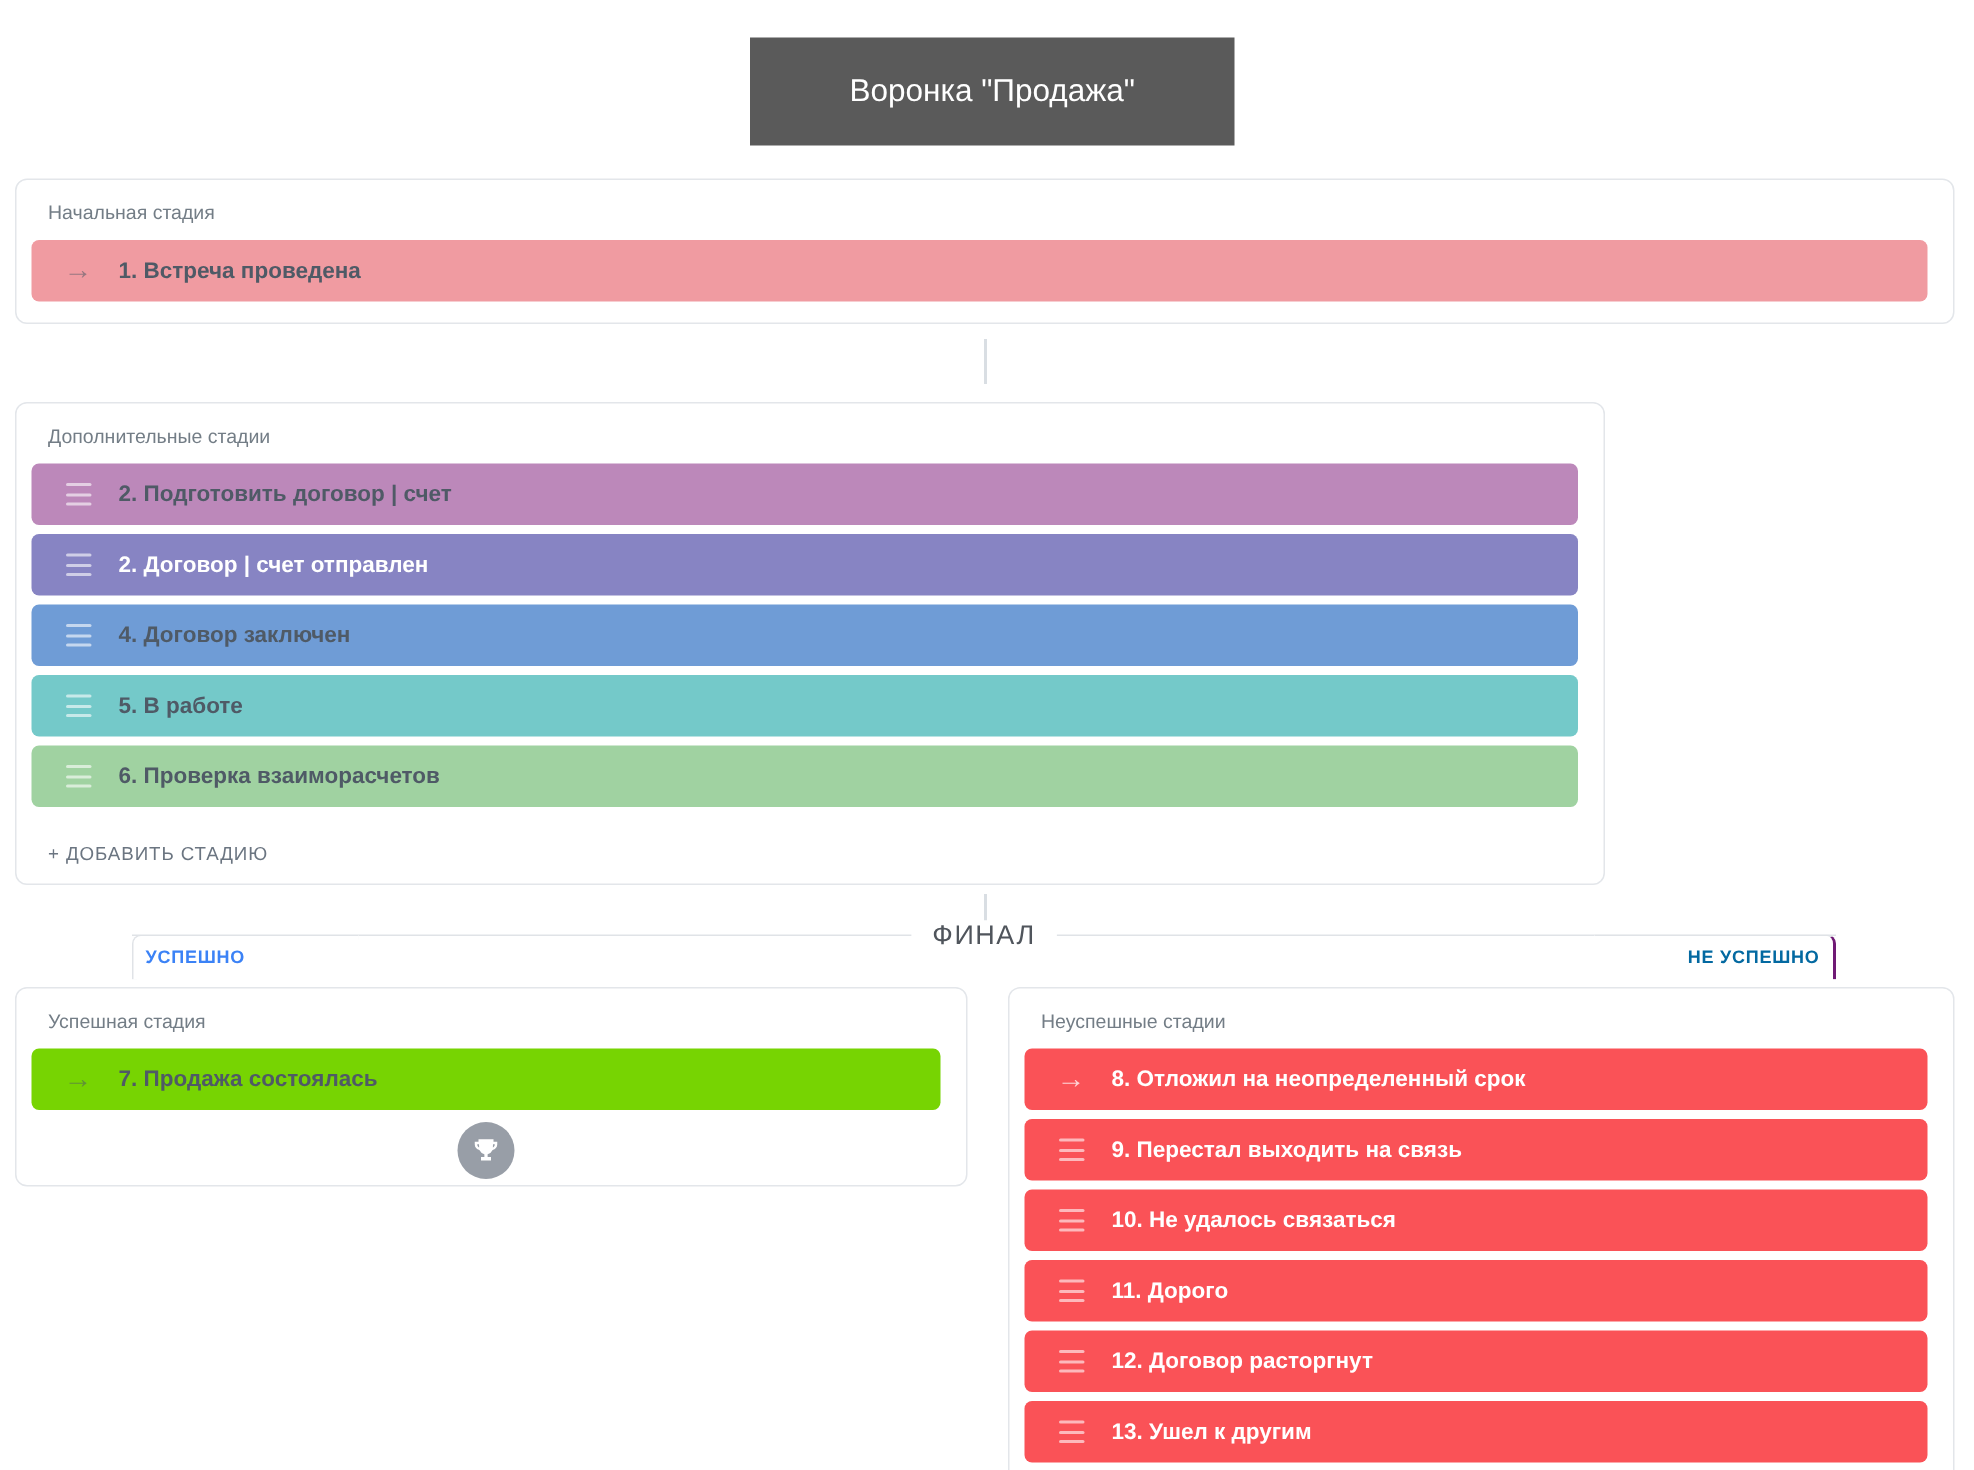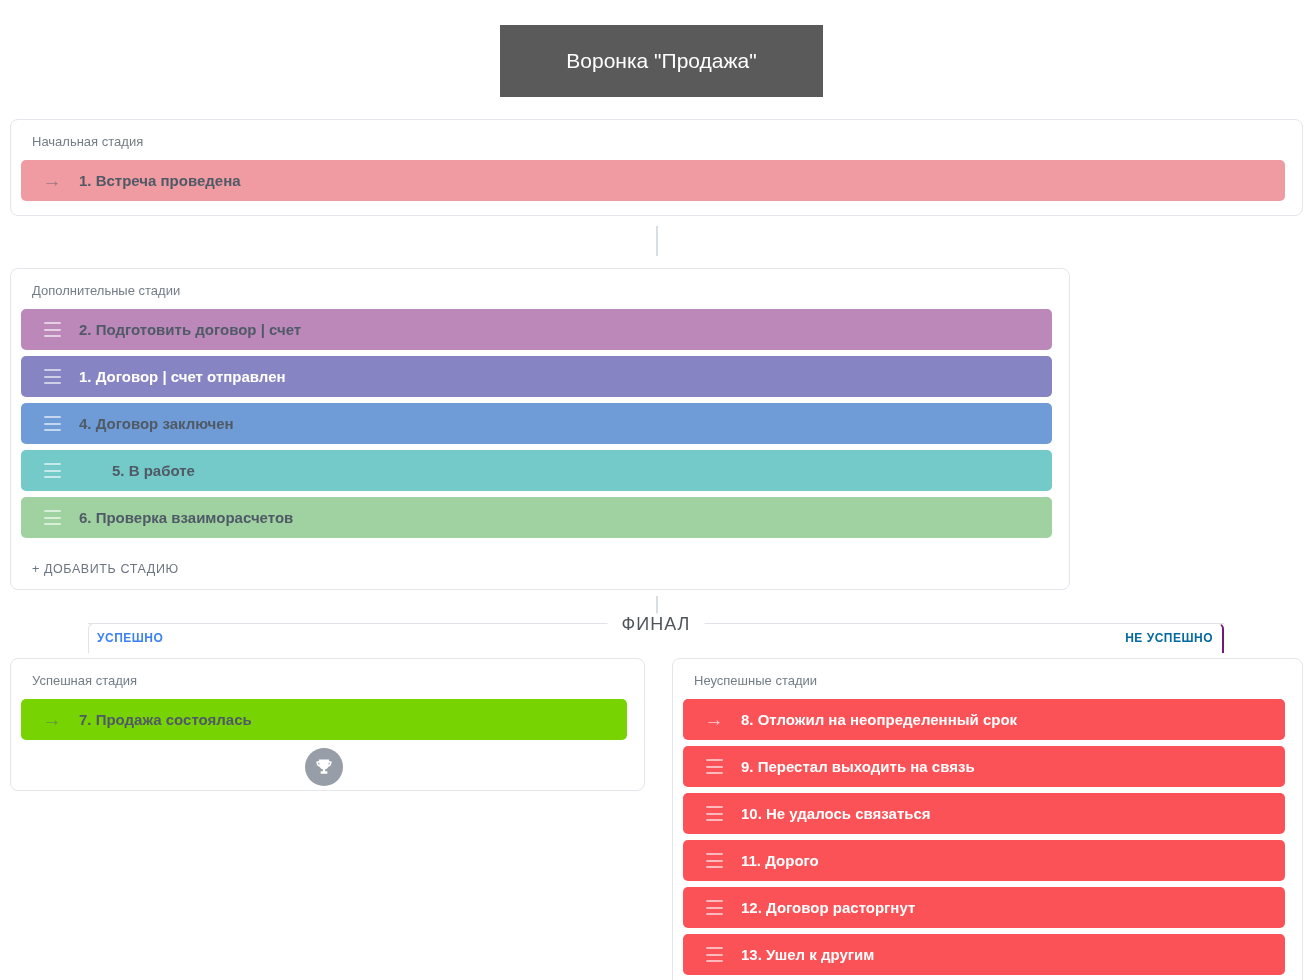--- a/index.html
+++ b/index.html
@@ -91,31 +91,31 @@
             <i></i>
           </span>
           <span class="stage-label">2. Подготовить договор | счет</span>
         </div>
         <div class="stage-bar light" style="background-color: rgb(135, 132, 195);">
           <span class="stage-icon handle">
             <i></i>
             <i></i>
             <i></i>
           </span>
-          <span class="stage-label">1. Договор | счет отправлен</span>
+          <span class="stage-label">2. Договор | счет отправлен</span>
         </div>
         <div class="stage-bar" style="background-color: rgb(111, 156, 214);">
           <span class="stage-icon handle">
             <i></i>
             <i></i>
             <i></i>
           </span>
           <span class="stage-label">4. Договор заключен</span>
         </div>
-        <div class="stage-bar" style="background-color: rgb(116, 201, 201); gap: 33px;">
+        <div class="stage-bar" style="background-color: rgb(116, 201, 201);">
           <span class="stage-icon handle">
             <i></i>
             <i></i>
             <i></i>
           </span>
           <span class="stage-label">5. В работе</span>
         </div>
         <div class="stage-bar" style="background-color: rgb(160, 210, 161);">
           <span class="stage-icon handle">
             <i></i>

